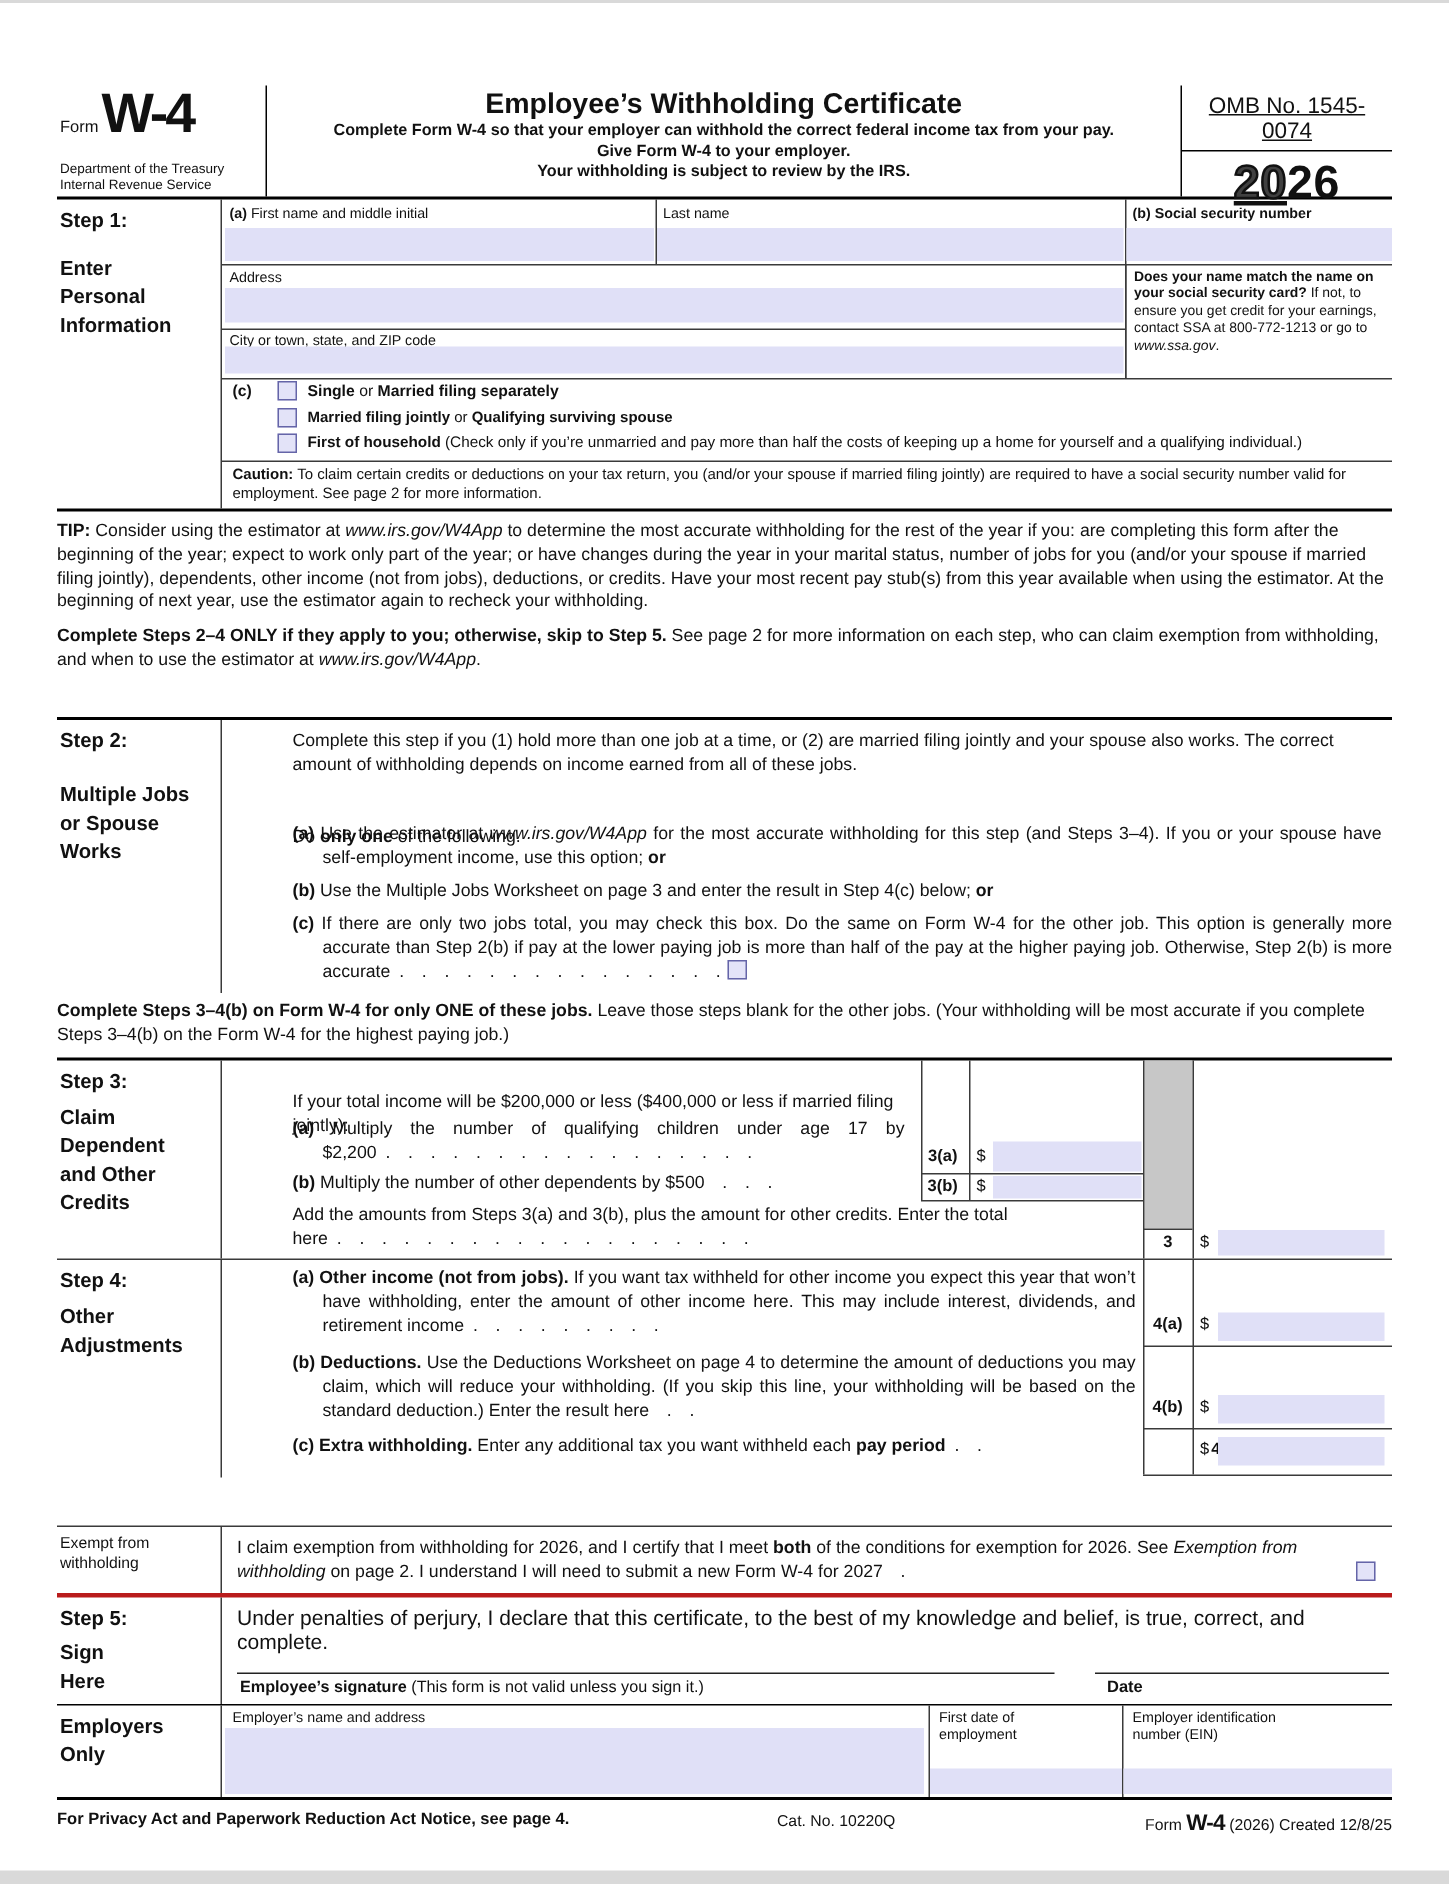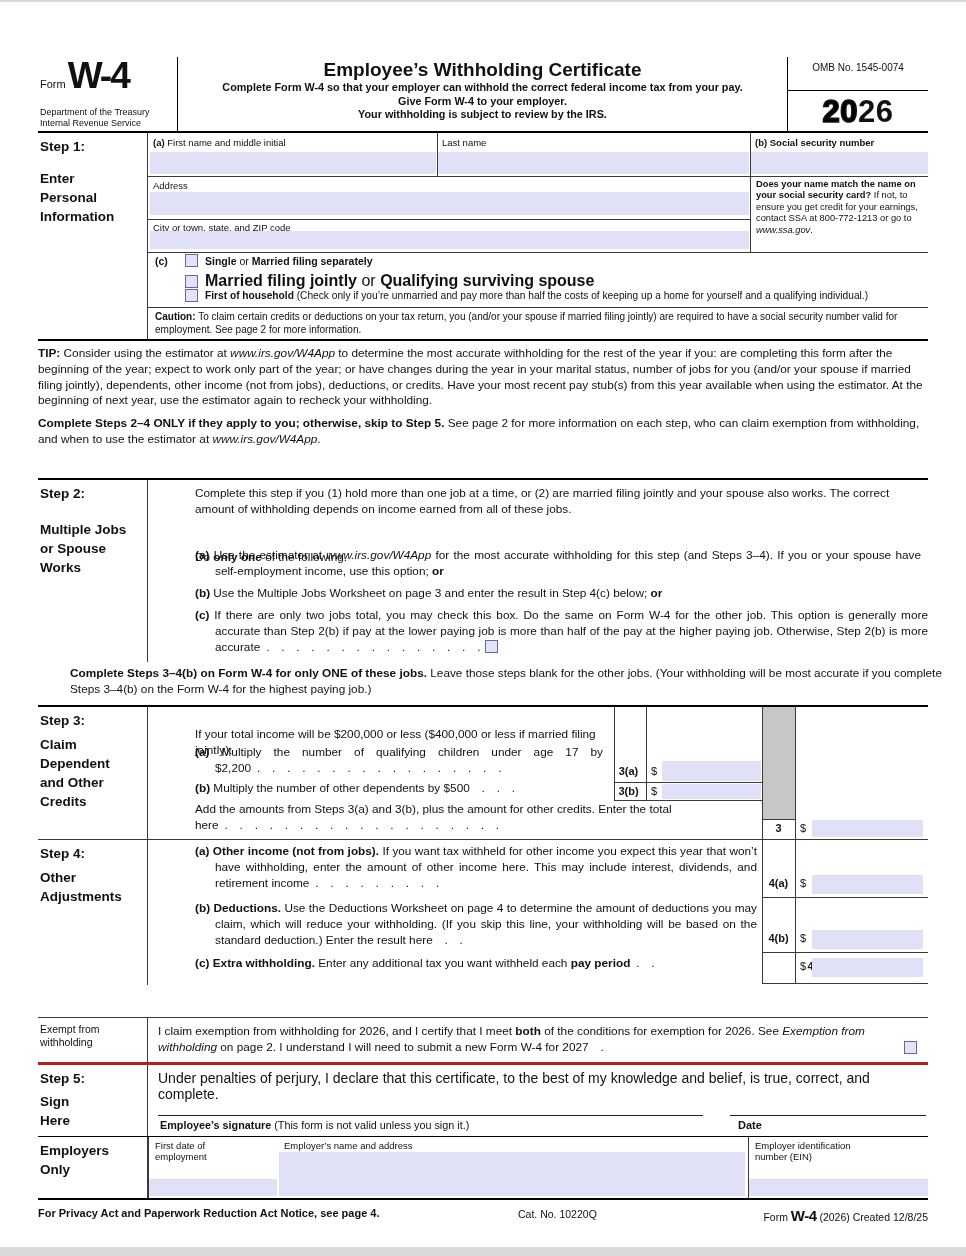--- a/index.html
+++ b/index.html
@@ -21,23 +21,23 @@
   
   .header { display:flex; height:76px; border-bottom:2.5px solid #000; }
   .h-left { width:140px; border-right:1.5px solid #000; position:relative; padding:4px 2px; }
   .w4big  { font-size:37px; font-weight:900; letter-spacing:-2px; line-height:30px; }
   .formword { font-size:11px; margin-right:2px; }
   .agency { position:absolute; left:2px; bottom:3px; font-size:9px; line-height:10.5px; }
   .h-center { flex:1; text-align:center; padding-top:1px; }
   .h-title { font-size:19px; font-weight:bold; line-height:23px; }
   .h-sub   { font-size:10.8px; font-weight:bold; line-height:13.5px; }
   .h-right { width:141px; border-left:1.5px solid #000; }
-  .omb { font-size:10px; text-align:center; padding:5px 2px 17px; border-bottom:1px solid #000; }
+  .omb { font-size:15px; text-align:center; padding:5px 2px 4px; border-bottom:1px solid #000;text-decoration:underline; }
   .year { text-align:center; font-size:31px; font-weight:900; letter-spacing:.5px; padding-top:3px; }
-  .y20 { color:#000000; -webkit-text-stroke:1.7px #111; }
+  .y20 { color:#404040;text-decoration:underline; -webkit-text-stroke:1.7px #111; }
 
   
   .block { position:relative; }
   .labelcell { position:absolute; left:0; top:0; width:110px; height:100%;
                border-right:1px solid #3a3a3a; padding:4px 4px 0 2px; }
   .small-lab { font-size:9.5px; line-height:11px; }
   .body-txt { font-size:11.8px; line-height:15.8px; }
   .abs { position:absolute; }
   .hang { padding-left:20px; text-indent:-20px; text-align:justify; }
   .tagnum { position:absolute; width:33px; text-align:center; font-weight:bold; font-size:11px; }
@@ -102,21 +102,21 @@
       <div class="abs small-lab" style="left:115px;top:89px;">City or town, state, and ZIP code</div>
       <div class="fld" style="left:112px;top:98px;width:599px;height:18px;"></div>
 
       <div class="abs" style="left:712px;top:43px;width:178px;height:76px;border-left:1px solid #3a3a3a;padding:3px 5px;font-size:9.3px;line-height:11.4px;"><span style="font-weight: bold;">Does your name match the name on your social security card?</span><span> If not, to ensure you get credit for your earnings, contact SSA at 800-772-1213 or go to </span><span style="font-style: italic;">www.ssa.gov</span><span>.</span></div>
 
       <div class="abs" style="left:117px;top:122px;font-size:10.5px;font-weight:bold;">(c)</div>
       <div class="abs" style="left:147px;top:121px;display:flex;align-items:center;gap:7px;font-size:10.5px;">
         <span class="cb"></span>
         <span><span style="font-weight: bold;">Single</span><span> or </span><span style="font-weight: bold;">Married filing separately</span></span>
       </div>
-      <div class="abs" style="left:147px;top:139px;display:flex;align-items:center;gap:7px;font-size:16px;text-align:right;">
+      <div class="abs" style="left:147px;top:139px;display:flex;align-items:center;gap:7px;font-size:10px;text-align:right;">
         <span class="cb"></span>
         <span><span style="font-weight: bold;">Married filing jointly</span><span> or </span><span style="font-weight: bold;">Qualifying surviving spouse</span></span>
       </div>
       <div class="abs" style="left:147px;top:156px;display:flex;align-items:center;gap:7px;font-size:10.5px;white-space:nowrap;">
         <span class="cb"></span>
         <span style="font-size:10.2px;"><span style="font-weight: bold;">First of household</span><span> (Check only if you’re unmarried and pay more than half the costs of keeping up a home for yourself and a qualifying individual.)</span></span>
       </div>
 
       <div class="abs" style="left:117px;top:177px;width:770px;font-size:10px;line-height:13px;"><span style="font-weight: bold;">Caution:</span><span> To claim certain credits or deductions on your tax return, you (and/or your spouse if married filing jointly) are required to have a social security number valid for employment. See page 2 for more information.</span></div>
     </div>
@@ -131,21 +131,21 @@
         <div class="steplbl">Step 2:</div>
         <div class="steplbl pre" style="margin-top:17px;">Multiple Jobs
 or Spouse
 Works</div>
       </div>
       <div class="abs body-txt" style="left:157px;top:6px;width:726px;">Complete this step if you (1) hold more than one job at a time, or (2) are married filing jointly and your spouse also works. The correct amount of withholding depends on income earned from all of these jobs.</div>
       <div class="abs body-txt" style="left:157px;top:45px;width:726px;margin-top:25px;"><span>Do </span><span style="font-weight: bold;">only one</span><span> of the following.</span></div>
       <div class="abs body-txt hang" style="left:157px;top:68px;width:726px;"><span style="font-weight: bold;">(a) </span><span>Use the estimator at </span><span style="font-style: italic;">www.irs.gov/W4App</span><span> for the most accurate withholding for this step (and Steps 3–4). If you or your spouse have self-employment income, use this option; </span><span style="font-weight: bold;">or</span></div>
       <div class="abs body-txt hang" style="left:157px;top:106px;width:726px;"><span style="font-weight: bold;">(b) </span><span>Use the Multiple Jobs Worksheet on page 3 and enter the result in Step 4(c) below; </span><span style="font-weight: bold;">or</span></div>
       <div class="abs body-txt hang" style="left:157px;top:128px;width:733px;"><span><span style="font-weight: bold;">(c) </span><span>If there are only two jobs total, you may check this box. Do the same on Form W-4 for the other job. This option is generally more accurate than Step 2(b) if pay at the lower paying job is more than half of the pay at the higher paying job. Otherwise, Step 2(b) is more accurate</span><span> .  .  .  .  .  .  .  .  .  .  .  .  .  .  .</span></span><span class="cb" style="vertical-align:-2px;margin-left:5px;"></span></div>
-      <div class="abs body-txt" style="left:0;top:186px;width:890px;margin-left:32px;"><span style="font-weight: bold;">Complete Steps 3–4(b) on Form W-4 for only ONE of these jobs.</span><span> Leave those steps blank for the other jobs. (Your withholding will be most accurate if you complete Steps 3–4(b) on the Form W-4 for the highest paying job.)</span></div>
+      <div class="abs body-txt" style="left:0;top:186px;width:890px;"><span style="font-weight: bold;">Complete Steps 3–4(b) on Form W-4 for only ONE of these jobs.</span><span> Leave those steps blank for the other jobs. (Your withholding will be most accurate if you complete Steps 3–4(b) on the Form W-4 for the highest paying job.)</span></div>
     </div>
 
     <div class="block" style="height:135px;border-top:2.5px solid #000;border-bottom:1px solid #3a3a3a;">
       <div class="labelcell">
         <div class="steplbl">Step 3:</div>
         <div class="steplbl pre" style="margin-top:5px;">Claim
 Dependent
 and Other
 Credits</div>
       </div>
@@ -227,28 +227,28 @@
       <div class="abs" style="left:122px;top:54px;font-size:10.8px;"><span style="font-weight: bold;">Employee’s signature</span><span> (This form is not valid unless you sign it.)</span></div>
       <div class="abs" style="left:692px;top:50px;width:196px;border-top:1.2px solid #222;"></div>
       <div class="abs" style="left:700px;top:54px;font-size:11px;font-weight:bold;">Date</div>
     </div>
 
     <div class="block" style="height:63px;border-bottom:2.5px solid #000;display:flex;">
       <div style="width:110px;border-right:1px solid #3a3a3a;padding:4px 2px 0;">
         <div class="steplbl pre">Employers
 Only</div>
       </div>
+      <div style="width:471px;position:relative;">
+        <div class="small-lab" style="padding:3px 0 0 7px;">Employer’s name and address</div>
+        <div class="fld" style="left:2px;top:15px;width:466px;height:44px;"></div>
+      </div>
       <div style="width:129px;position:relative;border-left:1px solid #3a3a3a;">
         <div class="small-lab pre" style="padding:3px 0 0 6px;">First date of
 employment</div>
         <div class="fld" style="left:0;top:42px;width:128px;height:17px;"></div>
-      </div>
-      <div style="width:471px;position:relative;">
-        <div class="small-lab" style="padding:3px 0 0 7px;">Employer’s name and address</div>
-        <div class="fld" style="left:2px;top:15px;width:466px;height:44px;"></div>
       </div>
       <div style="flex:1;position:relative;border-left:1px solid #3a3a3a;">
         <div class="small-lab pre" style="padding:3px 0 0 6px;">Employer identification
 number (EIN)</div>
         <div class="fld" style="left:0;top:42px;right:0;height:17px;"></div>
       </div>
     </div>
 
     <div class="footer">
       <span class="abs" style="left:0;top:0;font-size:11px;font-weight:bold;">For Privacy Act and Paperwork Reduction Act Notice, see page 4.</span>

